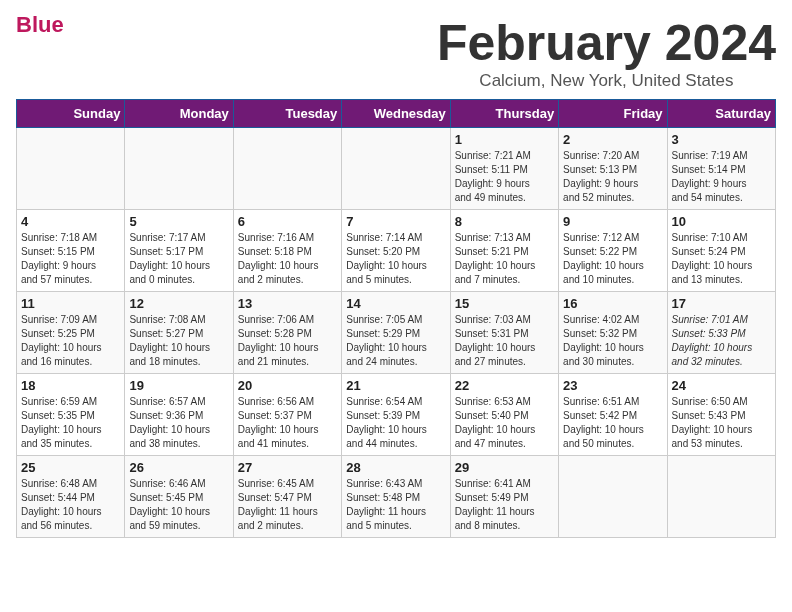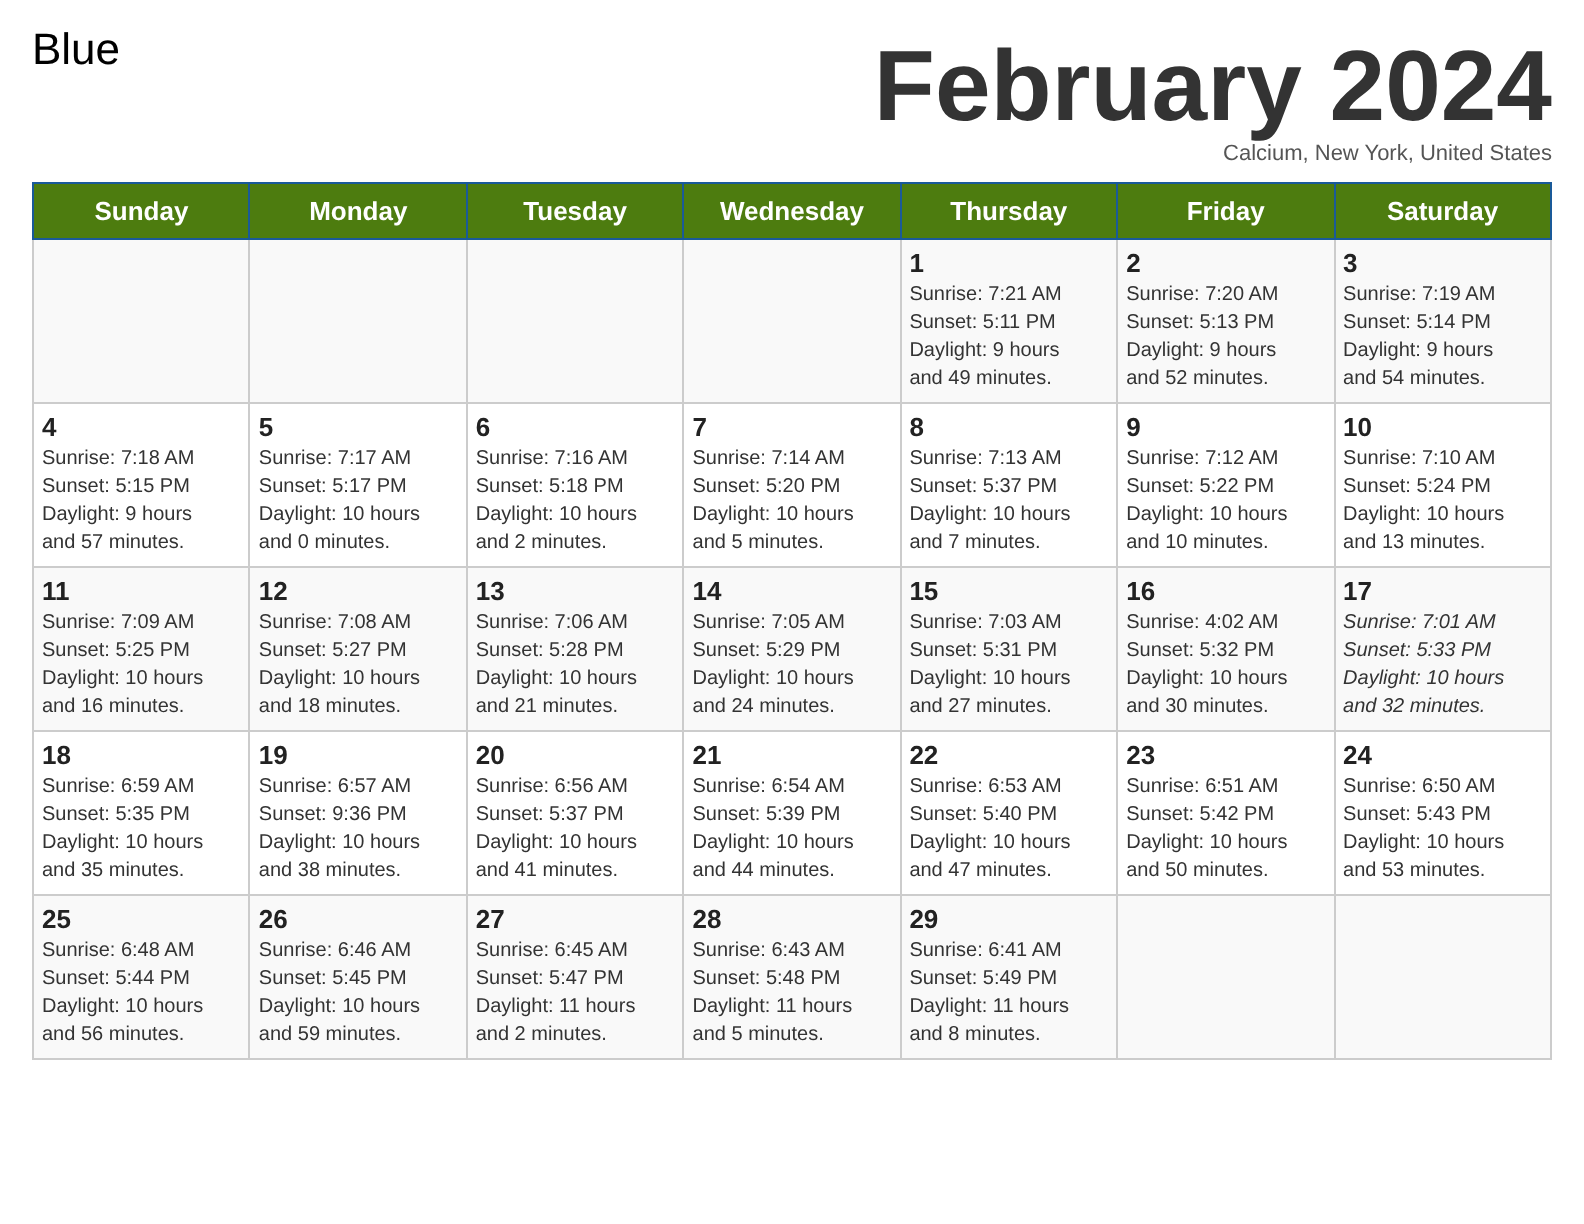--- a/index.html
+++ b/index.html
@@ -26,35 +26,36 @@
     .title-section {
       text-align: right;
     }
     .calendar-title {
       font-size: 50px;
       font-weight: bold;
       color: #333;
       line-height: 1.1;
     }
     .calendar-subtitle {
-      font-size: 11px;
+      font-size: 17px;
       color: #555;
+      text-align: center;
     }
     table {
       width: 100%;
       border-collapse: collapse;
       table-layout: fixed;
     }
     thead th {
-      background-color: #4d7c0f;
+      background-color: #701a75;
       color: #fff;
       font-size: 13px;
       font-weight: bold;
       padding: 6px 4px;
-      text-align: center;
+      text-align: right;
       border: 1px solid #1a5a99;
     }
     tbody td {
       border: 1px solid #ccc;
       vertical-align: top;
       padding: 4px 4px 4px 4px;
       height: 80px;
       font-size: 10.5px;
       color: #333;
       background: #fff;
@@ -79,21 +80,21 @@
     }
     tbody tr:nth-child(odd) td.empty-cell {
       background: #f9f9f9 !important;
     }
   </style>
 </head>
 <body>
 
 <div class="header">
   <div class="logo">
-    <span class="logo-blue" style="font-size:22px;font-weight:normal;color:#000000;margin-top:-4px;">Blue</span>
+    <span class="logo-blue" style="font-size:22px;font-weight:bold;color:#be185d;margin-top:-4px;">Blue</span>
   </div>
   <div class="title-section">
     <div class="calendar-title">February 2024</div>
     <div class="calendar-subtitle">Calcium, New York, United States</div>
   </div>
 </div>
 
 <table>
   <thead>
     <tr>
@@ -159,21 +160,21 @@
         <td>
           <span class="day-number">7</span>
           <div class="day-info" style="white-space: pre-line;">Sunrise: 7:14 AM
 Sunset: 5:20 PM
 Daylight: 10 hours
 and 5 minutes.</div>
         </td>
         <td>
           <span class="day-number">8</span>
           <div class="day-info" style="white-space: pre-line;">Sunrise: 7:13 AM
-Sunset: 5:37 PM
+Sunset: 5:21 PM
 Daylight: 10 hours
 and 7 minutes.</div>
         </td>
         <td>
           <span class="day-number">9</span>
           <div class="day-info" style="white-space: pre-line;">Sunrise: 7:12 AM
 Sunset: 5:22 PM
 Daylight: 10 hours
 and 10 minutes.</div>
         </td>

